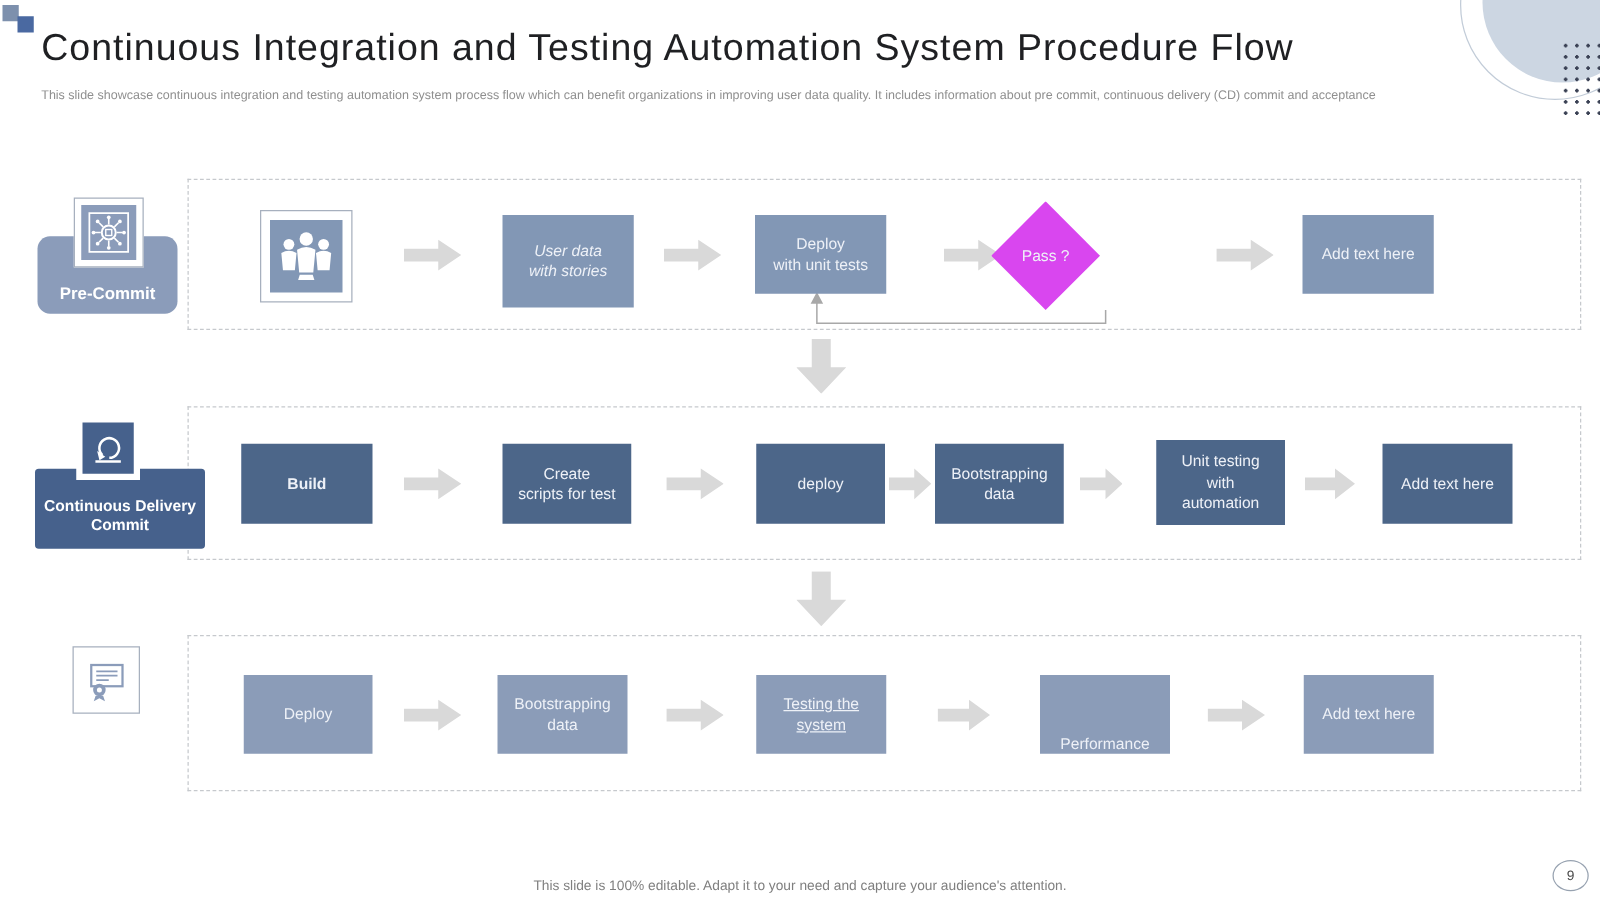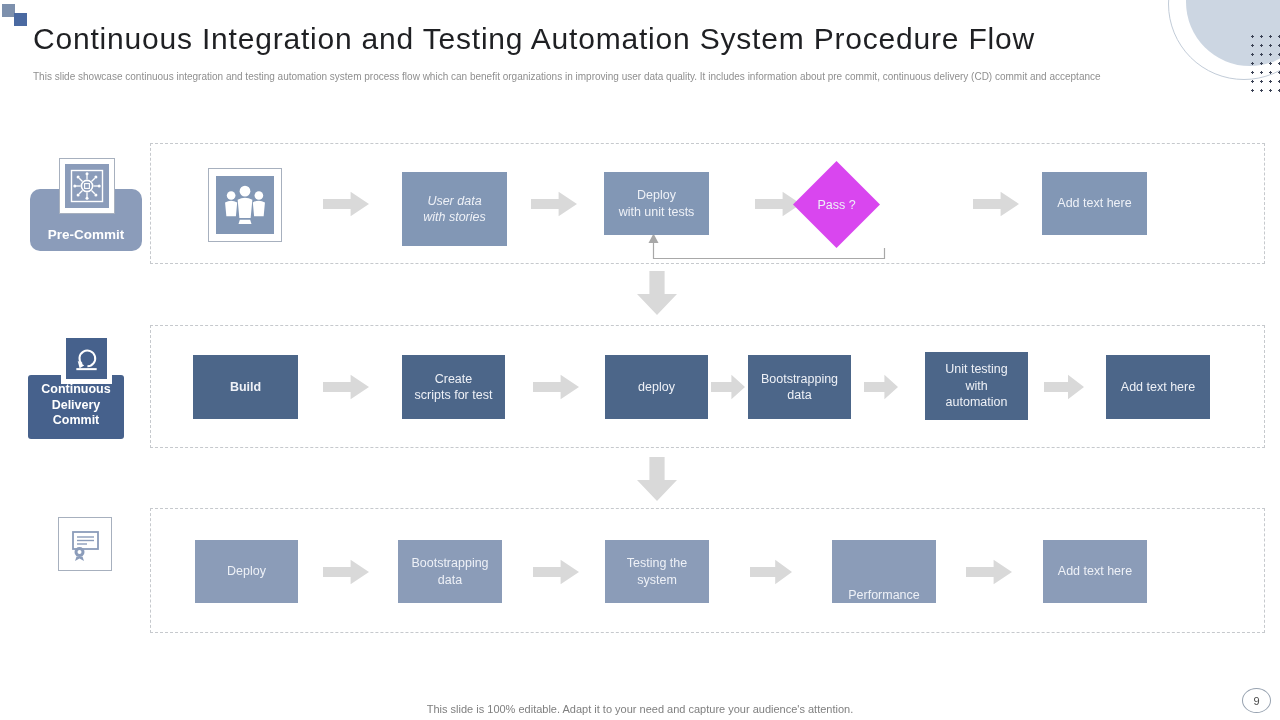--- a/index.html
+++ b/index.html
@@ -141,21 +141,21 @@
   <div class="abs flow-box" style="left:1042px;top:172px;width:105px;height:63px;background:#8297b5;"><span>Add text here</span></div>
 
   <svg class="abs" style="left:0;top:0;pointer-events:none;z-index:1;" width="1280" height="720">
     <path d="M884.5 248 L884.5 258.5 L653.5 258.5 L653.5 241" fill="none" stroke="#a8a8a8" stroke-width="1.2"></path>
     <polygon points="648.5,243 658.5,243 653.5,233.5" fill="#a8a8a8"></polygon>
   </svg>
 
   <div class="abs arrow-d" style="left:637px;top:271px;width:40px;height:44px;"></div>
   <div class="abs arrow-d" style="left:637px;top:457px;width:40px;height:44px;"></div>
 
-  <div class="abs stage-label" style="left:28px;top:375px;width:96px;height:64px;border-radius:3px;background:#46618c;font-size:12.5px;line-height:1.25;padding-bottom:10px;box-sizing:border-box;">
+  <div class="abs stage-label" style="left:28px;top:375px;width:136px;height:64px;border-radius:3px;background:#46618c;font-size:12.5px;line-height:1.25;padding-bottom:10px;box-sizing:border-box;">
     <span>Continuous Delivery Commit</span>
   </div>
   <div class="abs icon-tile" style="left:61px;top:333px;width:51px;height:51px;background:#ffffff;">
     <div style="width:41px;height:41px;background:#46618c;display:flex;align-items:center;justify-content:center;">
       <svg width="37" height="37" viewBox="0 0 40 40" fill="none" stroke="#ffffff">
         <path d="M15 26 a8.5 8.5 0 1 1 6 2.4" stroke-width="2.2"></path>
         <polygon points="10.5,22.5 17.5,27.5 12.5,30.5" fill="#ffffff" stroke="none"></polygon>
         <line x1="9" y1="31.5" x2="31" y2="31.5" stroke-width="2.2"></line>
       </svg>
     </div>
@@ -189,21 +189,21 @@
         <path d="M11.5 32.5 L10 37 L14.5 34.5 L19 37 L17.5 32.5" fill="#8b9cba" stroke="none"></path>
       </svg>
     </div>
   </div>
 
   <div class="abs flow-box" style="left:195px;top:540px;width:103px;height:63px;background:#8b9cb8;"><span>Deploy</span></div>
   <div class="abs arrow-r" style="left:323px;top:557px;width:46px;height:30px;"></div>
   <div class="abs flow-box" style="left:398px;top:540px;width:104px;height:63px;background:#8b9cb8;"><span>Bootstrapping
 data</span></div>
   <div class="abs arrow-r" style="left:533px;top:557px;width:46px;height:30px;"></div>
-  <div class="abs flow-box" style="left:605px;top:540px;width:104px;height:63px;background:#8b9cb8;"><span>Testing the
+  <div class="abs flow-box" style="left:605px;top:540px;width:104px;height:63px;background:#8b9cb8;text-decoration:underline;"><span>Testing the
 system</span></div>
   <div class="abs arrow-r" style="left:750px;top:557px;width:42px;height:30px;"></div>
   <div class="abs flow-box" style="left:832px;top:540px;width:104px;height:63px;background:#8b9cb8;align-items:flex-end;"><span>Performance</span></div>
   <div class="abs arrow-r" style="left:966px;top:557px;width:46px;height:30px;"></div>
   <div class="abs flow-box" style="left:1043px;top:540px;width:104px;height:63px;background:#8b9cb8;"><span>Add text here</span></div>
 
   <div class="abs footer">This slide is 100% editable.  Adapt it to your need and capture your audience's attention.</div>
   <div class="abs page-badge">
     <span>9</span>
   </div>

